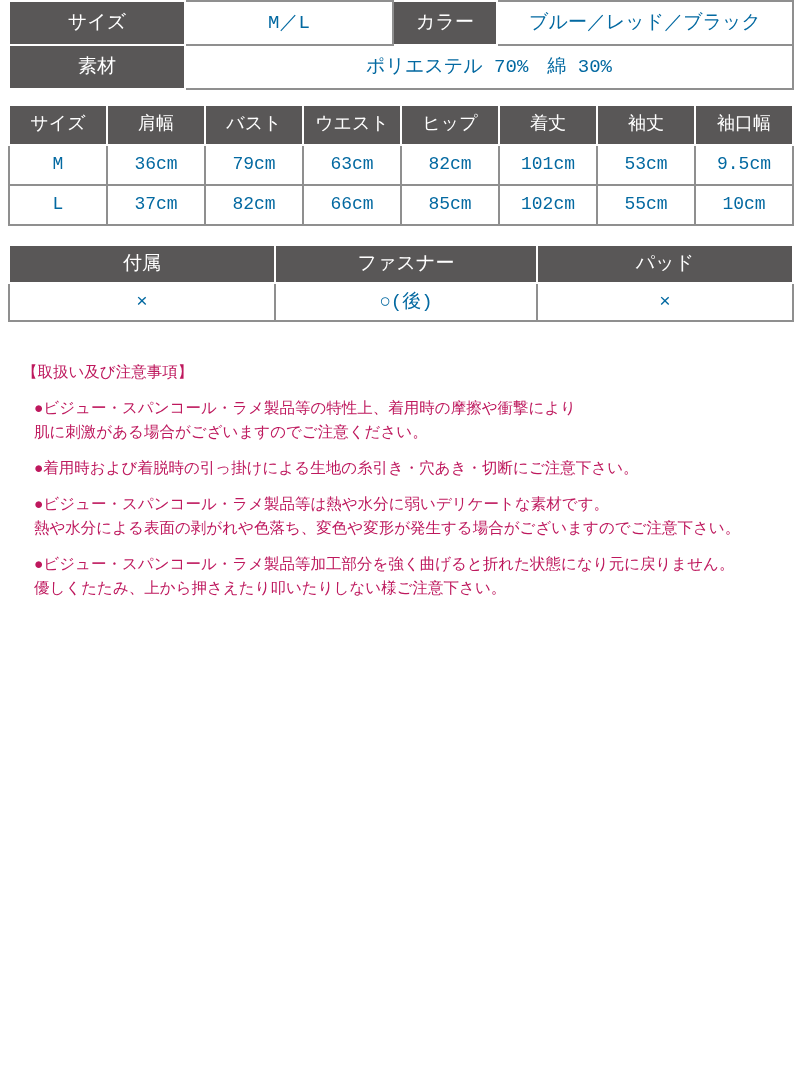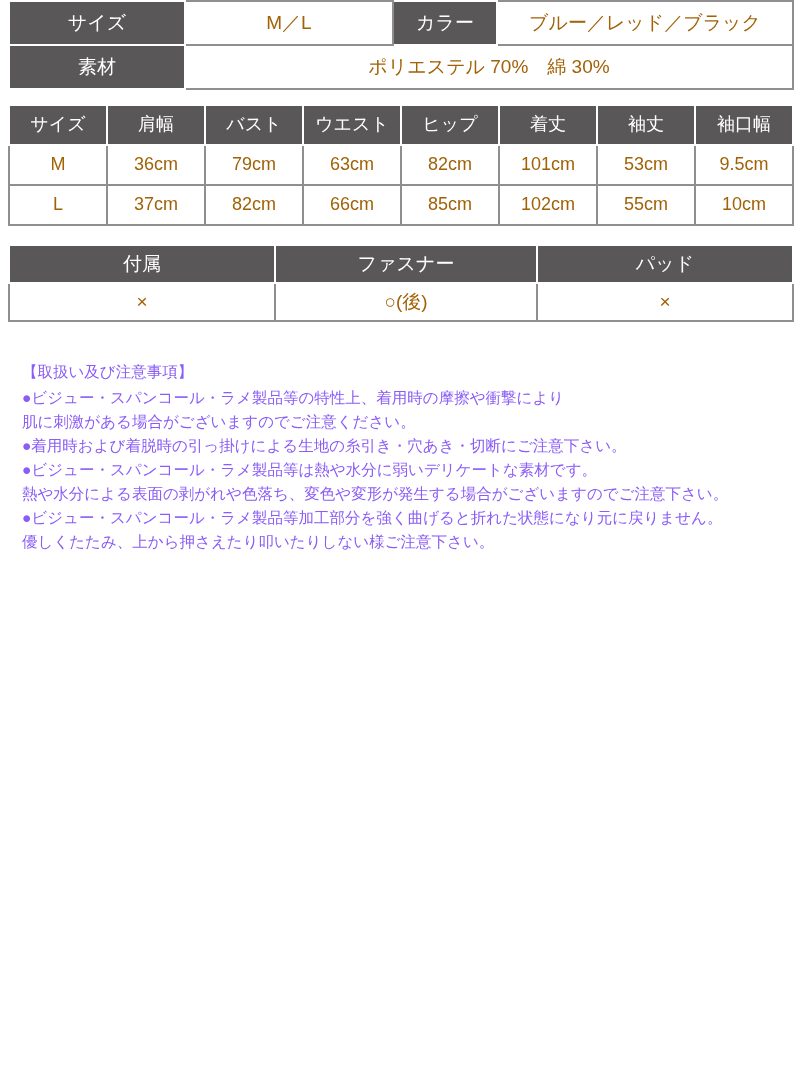--- a/index.html
+++ b/index.html
@@ -21,67 +21,68 @@
     height: 1067px;
     box-sizing: border-box;
     padding: 0;
   }
 
   table {
     border-collapse: collapse;
     table-layout: fixed;
     width: 784px;
     margin: 0 8px;
+    font-family: Liberation Mono, monospace;
   }
   td, th {
     border: 2px solid #ffffff;
     text-align: center;
     vertical-align: middle;
     font-weight: normal;
     font-size: 19px;
     line-height: 1.1;
     padding: 0;
     height: 38px;
     box-sizing: border-box;
   }
   .hd {
     background: #595757;
     color: #ffffff;
     font-size: 19px;
   }
   .val {
     background: #ffffff;
-    color: #a16207;
+    color: #0369a1;
     border: 2px solid #8f8f8f;
     font-size: 19px;
   }
   
   #table-basic td { height: 44px; }
   #table-basic .val { border-color: #8f8f8f; }
 
   #table-size td { height: 40px; }
   #table-size .hd { font-size: 18px; }
   #table-size .val { font-size: 18px; }
 
   .spacer-8 { height: 8px; }
   .spacer-14 { height: 14px; }
   .spacer-18 { height: 18px; }
 
   .notes {
     margin: 0;
     padding: 0 0 0 22px;
     font-size: 15.5px;
     line-height: 1.55;
-    color: #8b5cf6;
+    color: #be185d;
   }
   .notes .note-title {
     margin: 0 0 2px 0;
   }
   .notes p {
-    margin: 0;
+    margin: 12px;
     white-space: pre-line;
   }
   .mark-circle { letter-spacing: 0; }
 </style>
 </head>
 <body>
 
 <div class="page">
 
   <table id="table-basic">

